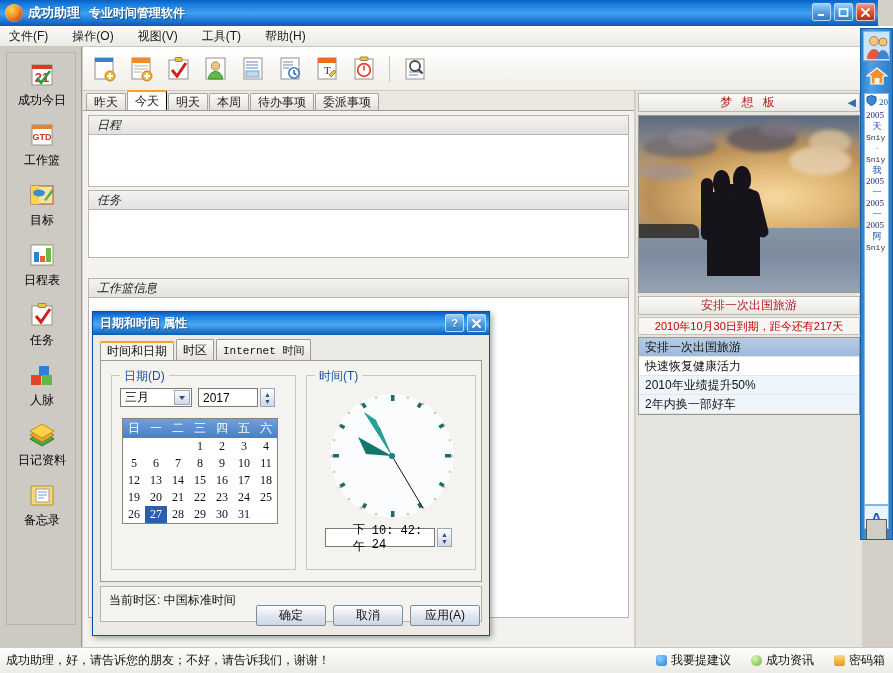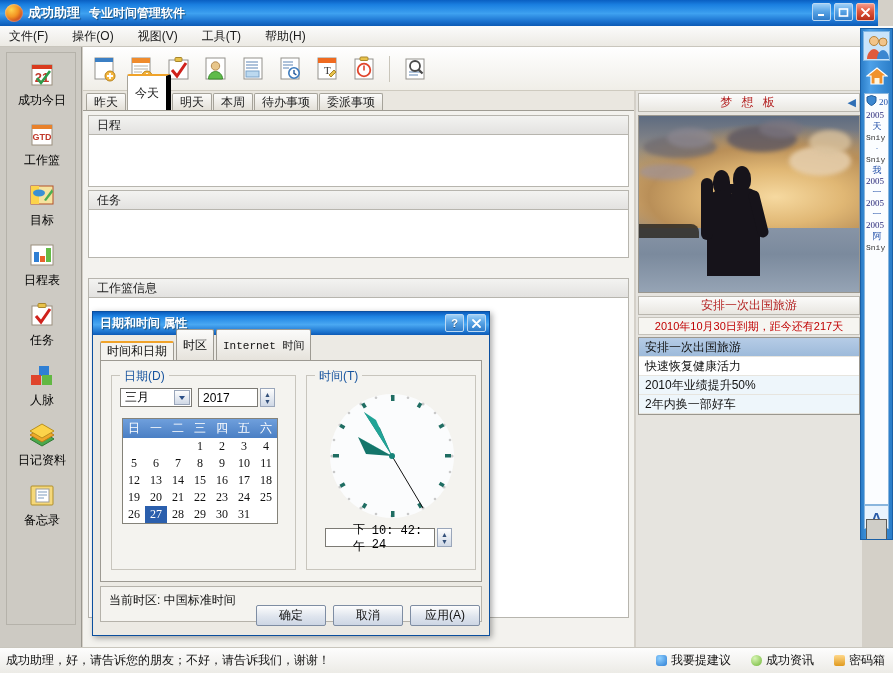--- a/index.html
+++ b/index.html
@@ -98,30 +98,30 @@
     display:flex; align-items:flex-end; padding-left:3px; gap:1px;
   }
   .ctab {
     height:17px; padding:0 7px; font-size:12px; color:#222;
     background: linear-gradient(to bottom,#fbfbfa,#e3e0d8);
     border:1px solid #a6a39a; border-bottom:none;
     border-radius:2px 2px 0 0;
     display:flex; align-items:center; white-space:nowrap;
   }
   .ctab.active {
-    height:36px; background:#ffffff; font-weight:normal;
+    height:20px; background:#ffffff; font-weight:normal;
     border-top:2px solid #f0a32a;
-    border-left:1px solid #a6a39a; border-right:5px solid #000000;
+    border-left:1px solid #a6a39a; border-right:1px solid #000000;
     position:relative; z-index:2;
   }
   .sec-head {
     height:20px; background: linear-gradient(to bottom,#f3f3f1,#e3e2e0);
     border:1px solid #b7b5ae; border-top:none;
     display:flex; align-items:center; padding-left:8px;
-    font-size:12px; color:#222;
+    font-size:12px; color:#222;font-style:italic;
   }
   .sec-body { background:#fff; border:1px solid #b7b5ae; border-top:none; }
 
   
   #rightpanel { position:absolute; left:636px; top:91px; width:226px; bottom:26px; background:#e6e4df; }
   #dreamhdr {
     height:19px; margin:2px 2px 0 2px;
     background: linear-gradient(to bottom,#fcfcfc,#e9e7e1);
     border:1px solid #b9b6ae;
     display:flex; align-items:center; justify-content:center; position:relative;
@@ -199,21 +199,21 @@
   #dlg-title {
     height:23px;
     background: linear-gradient(to bottom,#0b5cbd 0%, #1e84e3 20%, #4aa8f2 55%, #1e76d0 85%, #0d5ab6 100%);
     display:flex; align-items:center; padding-left:7px; position:relative;
   }
   #dlg-title .t { color:#fff; font-weight:bold; font-size:12px; text-shadow:1px 1px 1px rgba(0,0,0,.45);}
   #dlg-title .btns { position:absolute; right:3px; top:2px; display:flex; gap:3px;}
   #dlg-body { position:absolute; left:0; right:0; top:23px; bottom:0; padding:6px 7px 0 7px;}
   .dtabs { display:flex; align-items:flex-end; gap:2px; height:19px; position:relative; z-index:3;}
   .dtab {
-    height:31px; padding:0 6px; font-size:12px; color:#111;
+    height:21px; padding:0 6px; font-size:12px; color:#111;
     background: linear-gradient(to bottom,#fbfbfa,#e6e3dc);
     border:1px solid #9d9a92; border-bottom:none; border-radius:2px 2px 0 0;
     display:flex; align-items:center; white-space:nowrap;
   }
   .dtab.active { height:19px; background:#f4f3ef; border-top:2px solid #f0a32a; font-weight:normal; }
   .dtab.mono { font-family:"Liberation Mono", monospace; font-size:11px;}
   #dpanel {
     position:absolute; left:7px; right:7px; top:25px; height:222px;
     background:#f4f3ef; border:1px solid #9d9a92;
   }

